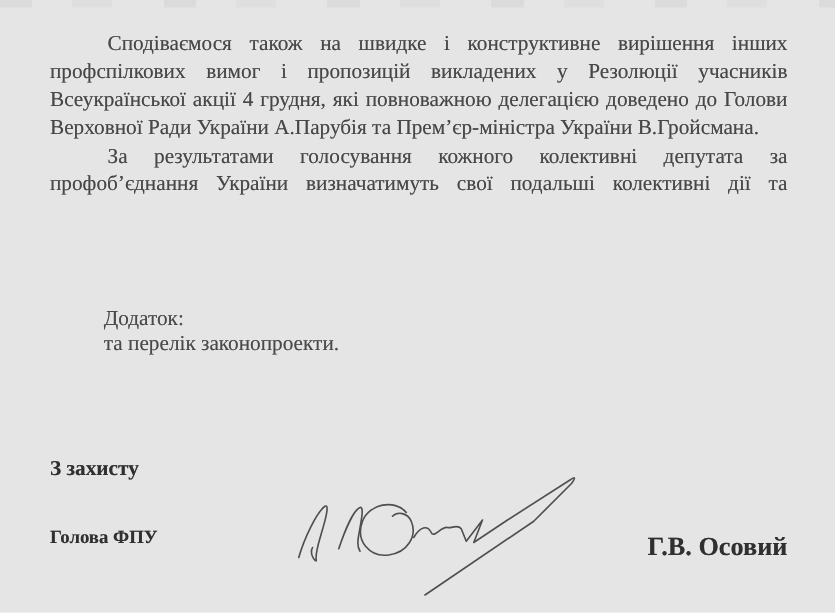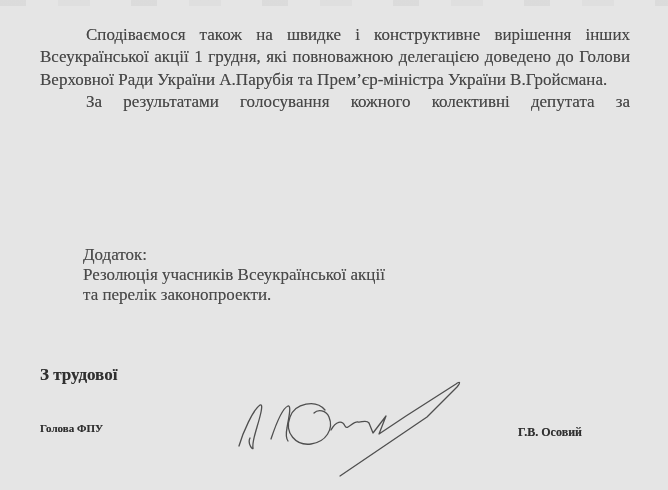--- a/index.html
+++ b/index.html
@@ -61,29 +61,29 @@
     position: absolute;
     left: 40px; top: 365px;
     font-size: 17px;
     font-weight: bold;
     color: #303030;
     text-shadow: 0 0 0.5px rgba(48,48,48,0.5);
   }
   .position-title {
     position: absolute;
     left: 40px; top: 422px;
-    font-size: 11px;
+    font-size: 15px;
     font-weight: bold;
     color: #303030;
     text-shadow: 0 0 0.5px rgba(48,48,48,0.5);
   }
   .signer-name {
     position: absolute;
     left: 518px; top: 425px;
-    font-size: 12px;
+    font-size: 21px;
     font-weight: bold;
     color: #303030;
     text-shadow: 0 0 0.5px rgba(48,48,48,0.5);
   }
   .signature {
     position: absolute;
     left: 230px; top: 372px;
     width: 245px; height: 118px;
   }
   .signature path, .signature ellipse {
@@ -97,35 +97,36 @@
 </head>
 <body>
 
 <div class="page">
 
   <div class="scan-artifact"></div>
 
   <div class="body-text">
     <div class="para">
       <div class="bline jline indent">Сподіваємося також на швидке і конструктивне вирішення інших</div>
-      <div class="bline jline">Всеукраїнської акції 1 грудня, які повноважною делегацією доведено до Голови</div>
+      <div class="bline jline">профспілкових вимог і пропозицій викладених у Резолюції учасників</div>
+      <div class="bline jline">Всеукраїнської акції 4 грудня, які повноважною делегацією доведено до Голови</div>
       <div class="bline">Верховної Ради України А.Парубія та Прем’єр-міністра України В.Гройсмана.</div>
     </div>
     <div class="para">
       <div class="bline jline indent">За результатами голосування кожного колективні депутата за</div>
+      <div class="bline jline">профоб’єднання України визначатимуть свої подальші колективні дії та</div>
     </div>
   </div>
 
   <div class="attachment">
     <div class="label">Додаток:</div>
-    <div>Резолюція учасників Всеукраїнської акції</div>
     <div>та перелік законопроекти.</div>
   </div>
 
-  <div class="salutation">З трудової</div>
+  <div class="salutation">З захисту</div>
 
   <div class="position-title">Голова ФПУ</div>
 
   <svg class="signature" viewBox="0 0 245 118" xmlns="http://www.w3.org/2000/svg" aria-hidden="true">
 
     <path d="M 9 74 C 13 60 23 38 30 33 C 34 31 30 45 27 55 C 25 62 22 71 23 76 C 23.5 79 17 72 20 66"></path>
 
     <path d="M 41 67 C 46 52 53 36 58 34 C 62 33 58 49 57 56 C 56 61 56 66 58 69"></path>
 
     <path d="M 95 38 C 86 27 65 31 60 45 C 54 61 66 74 81 72 C 96 70 104 57 99 45 C 96 38 88 37 84 41"></path>

